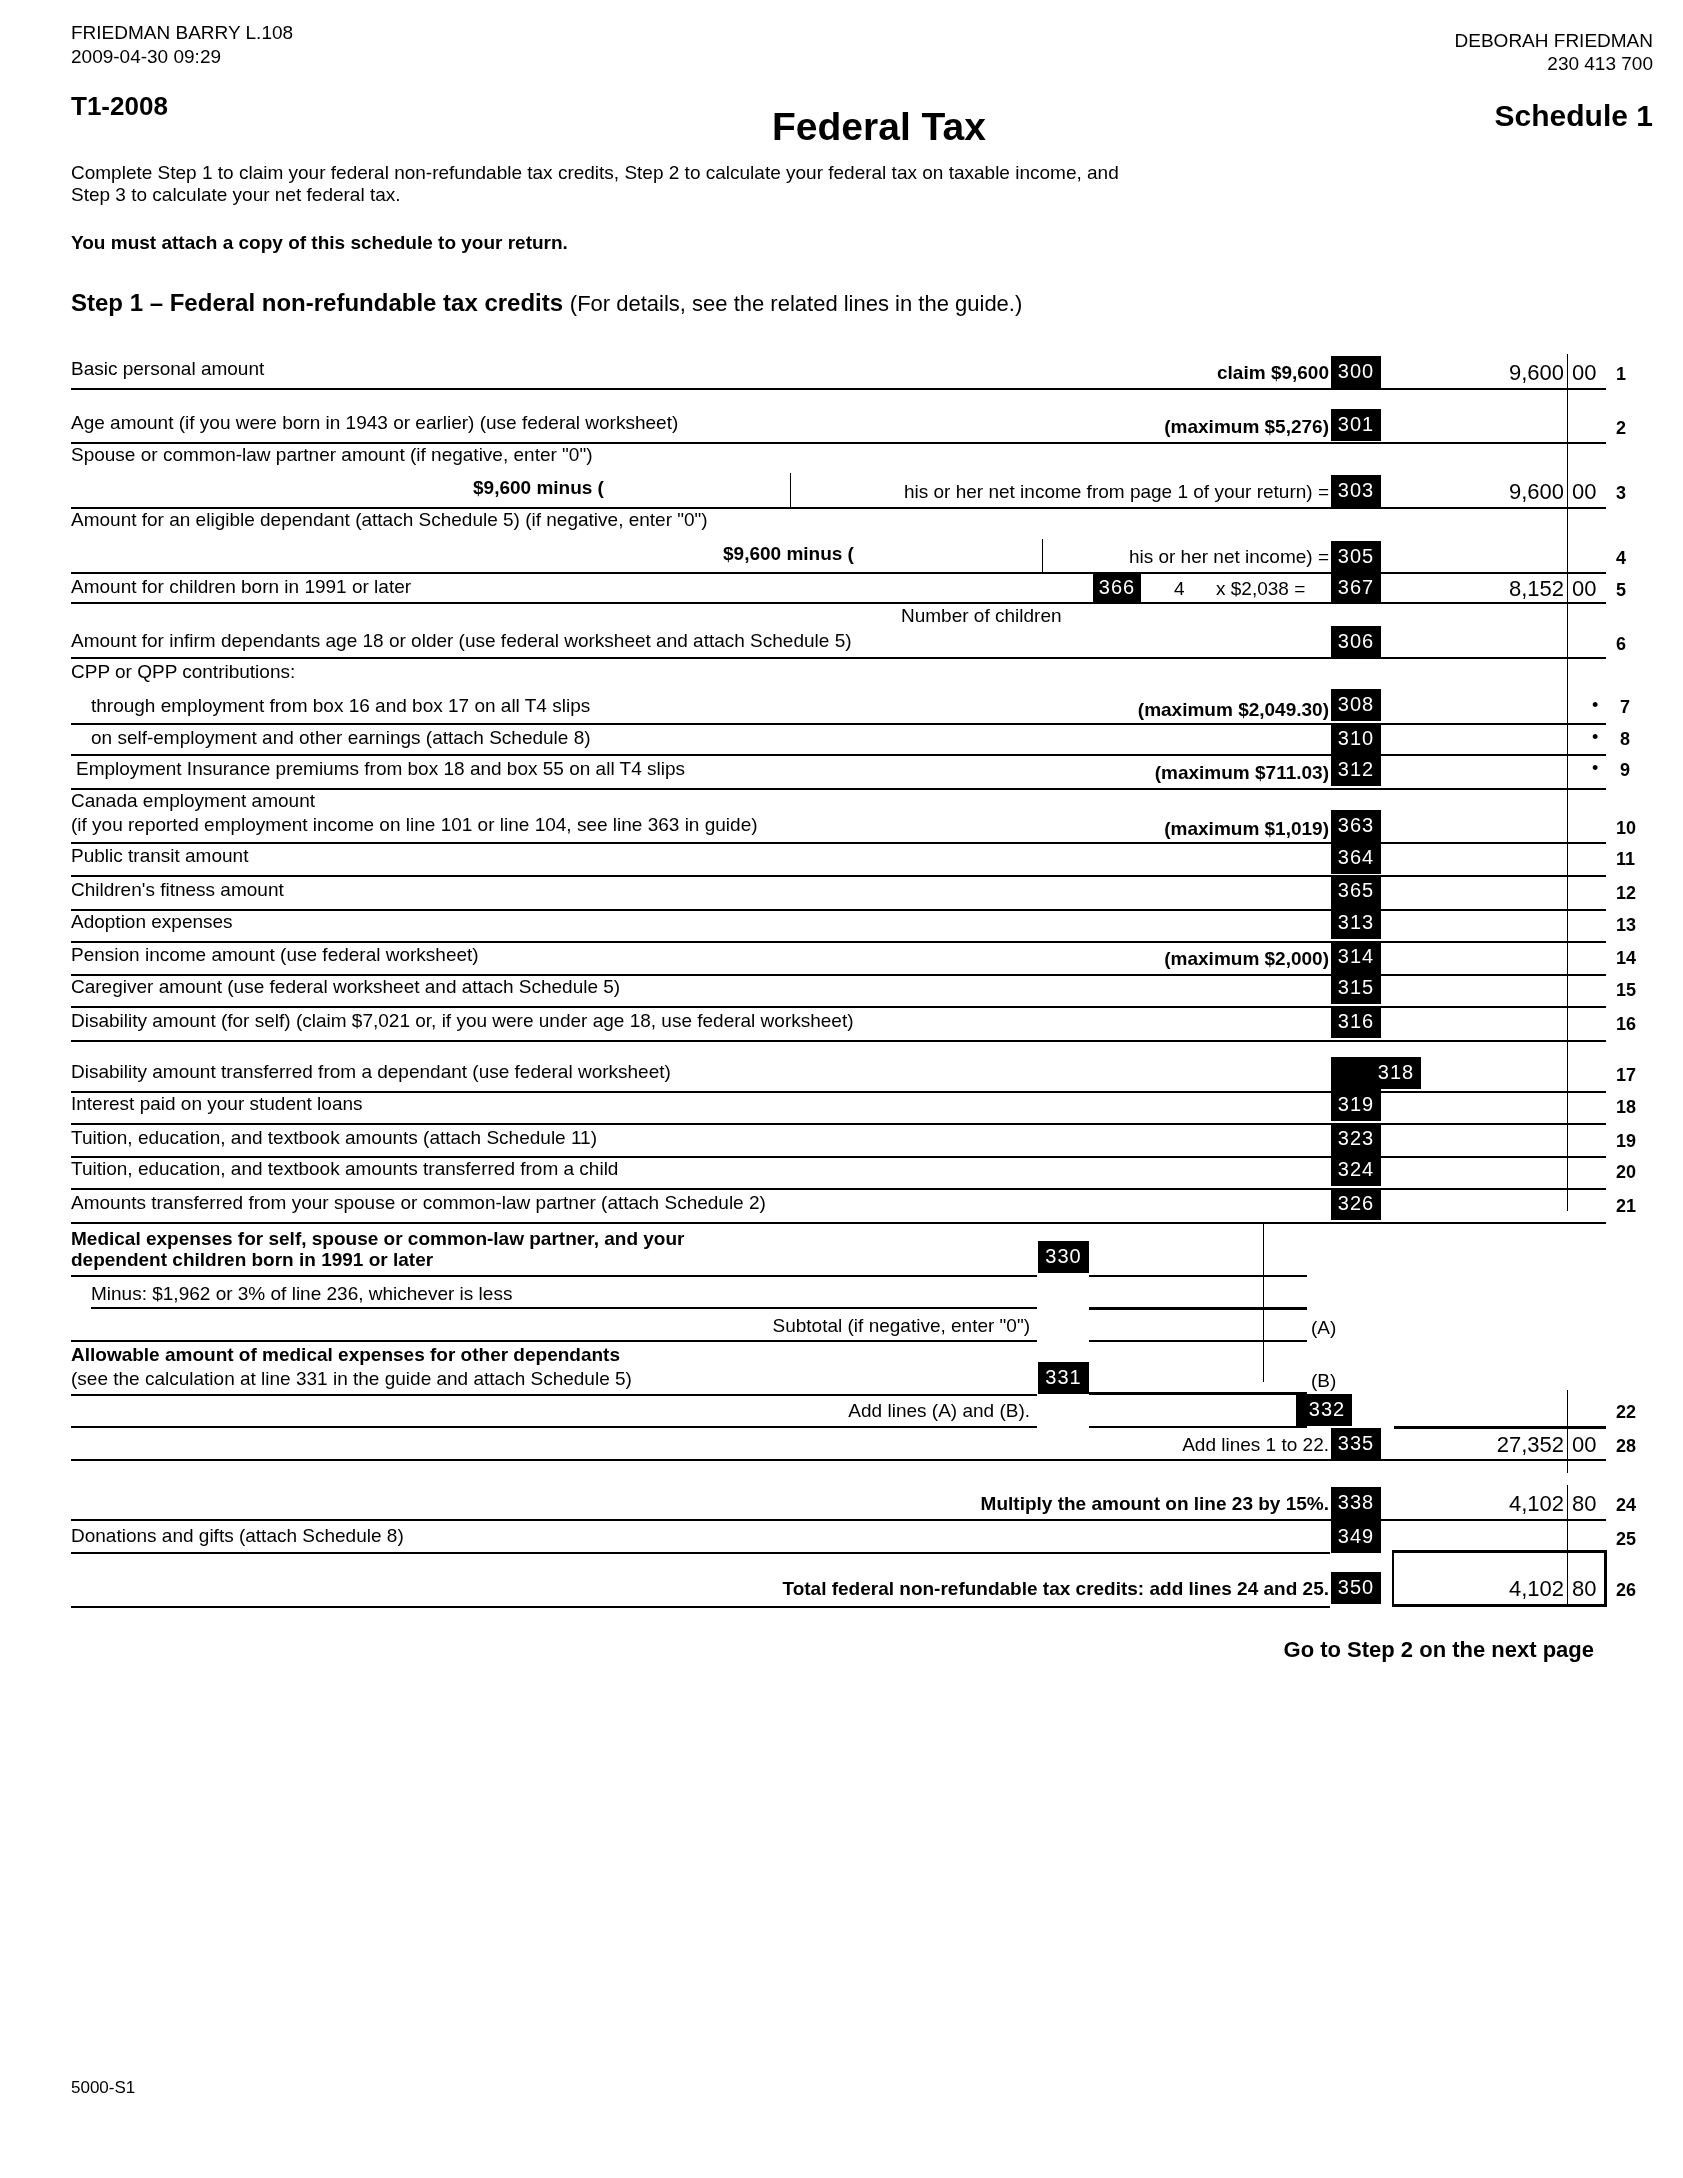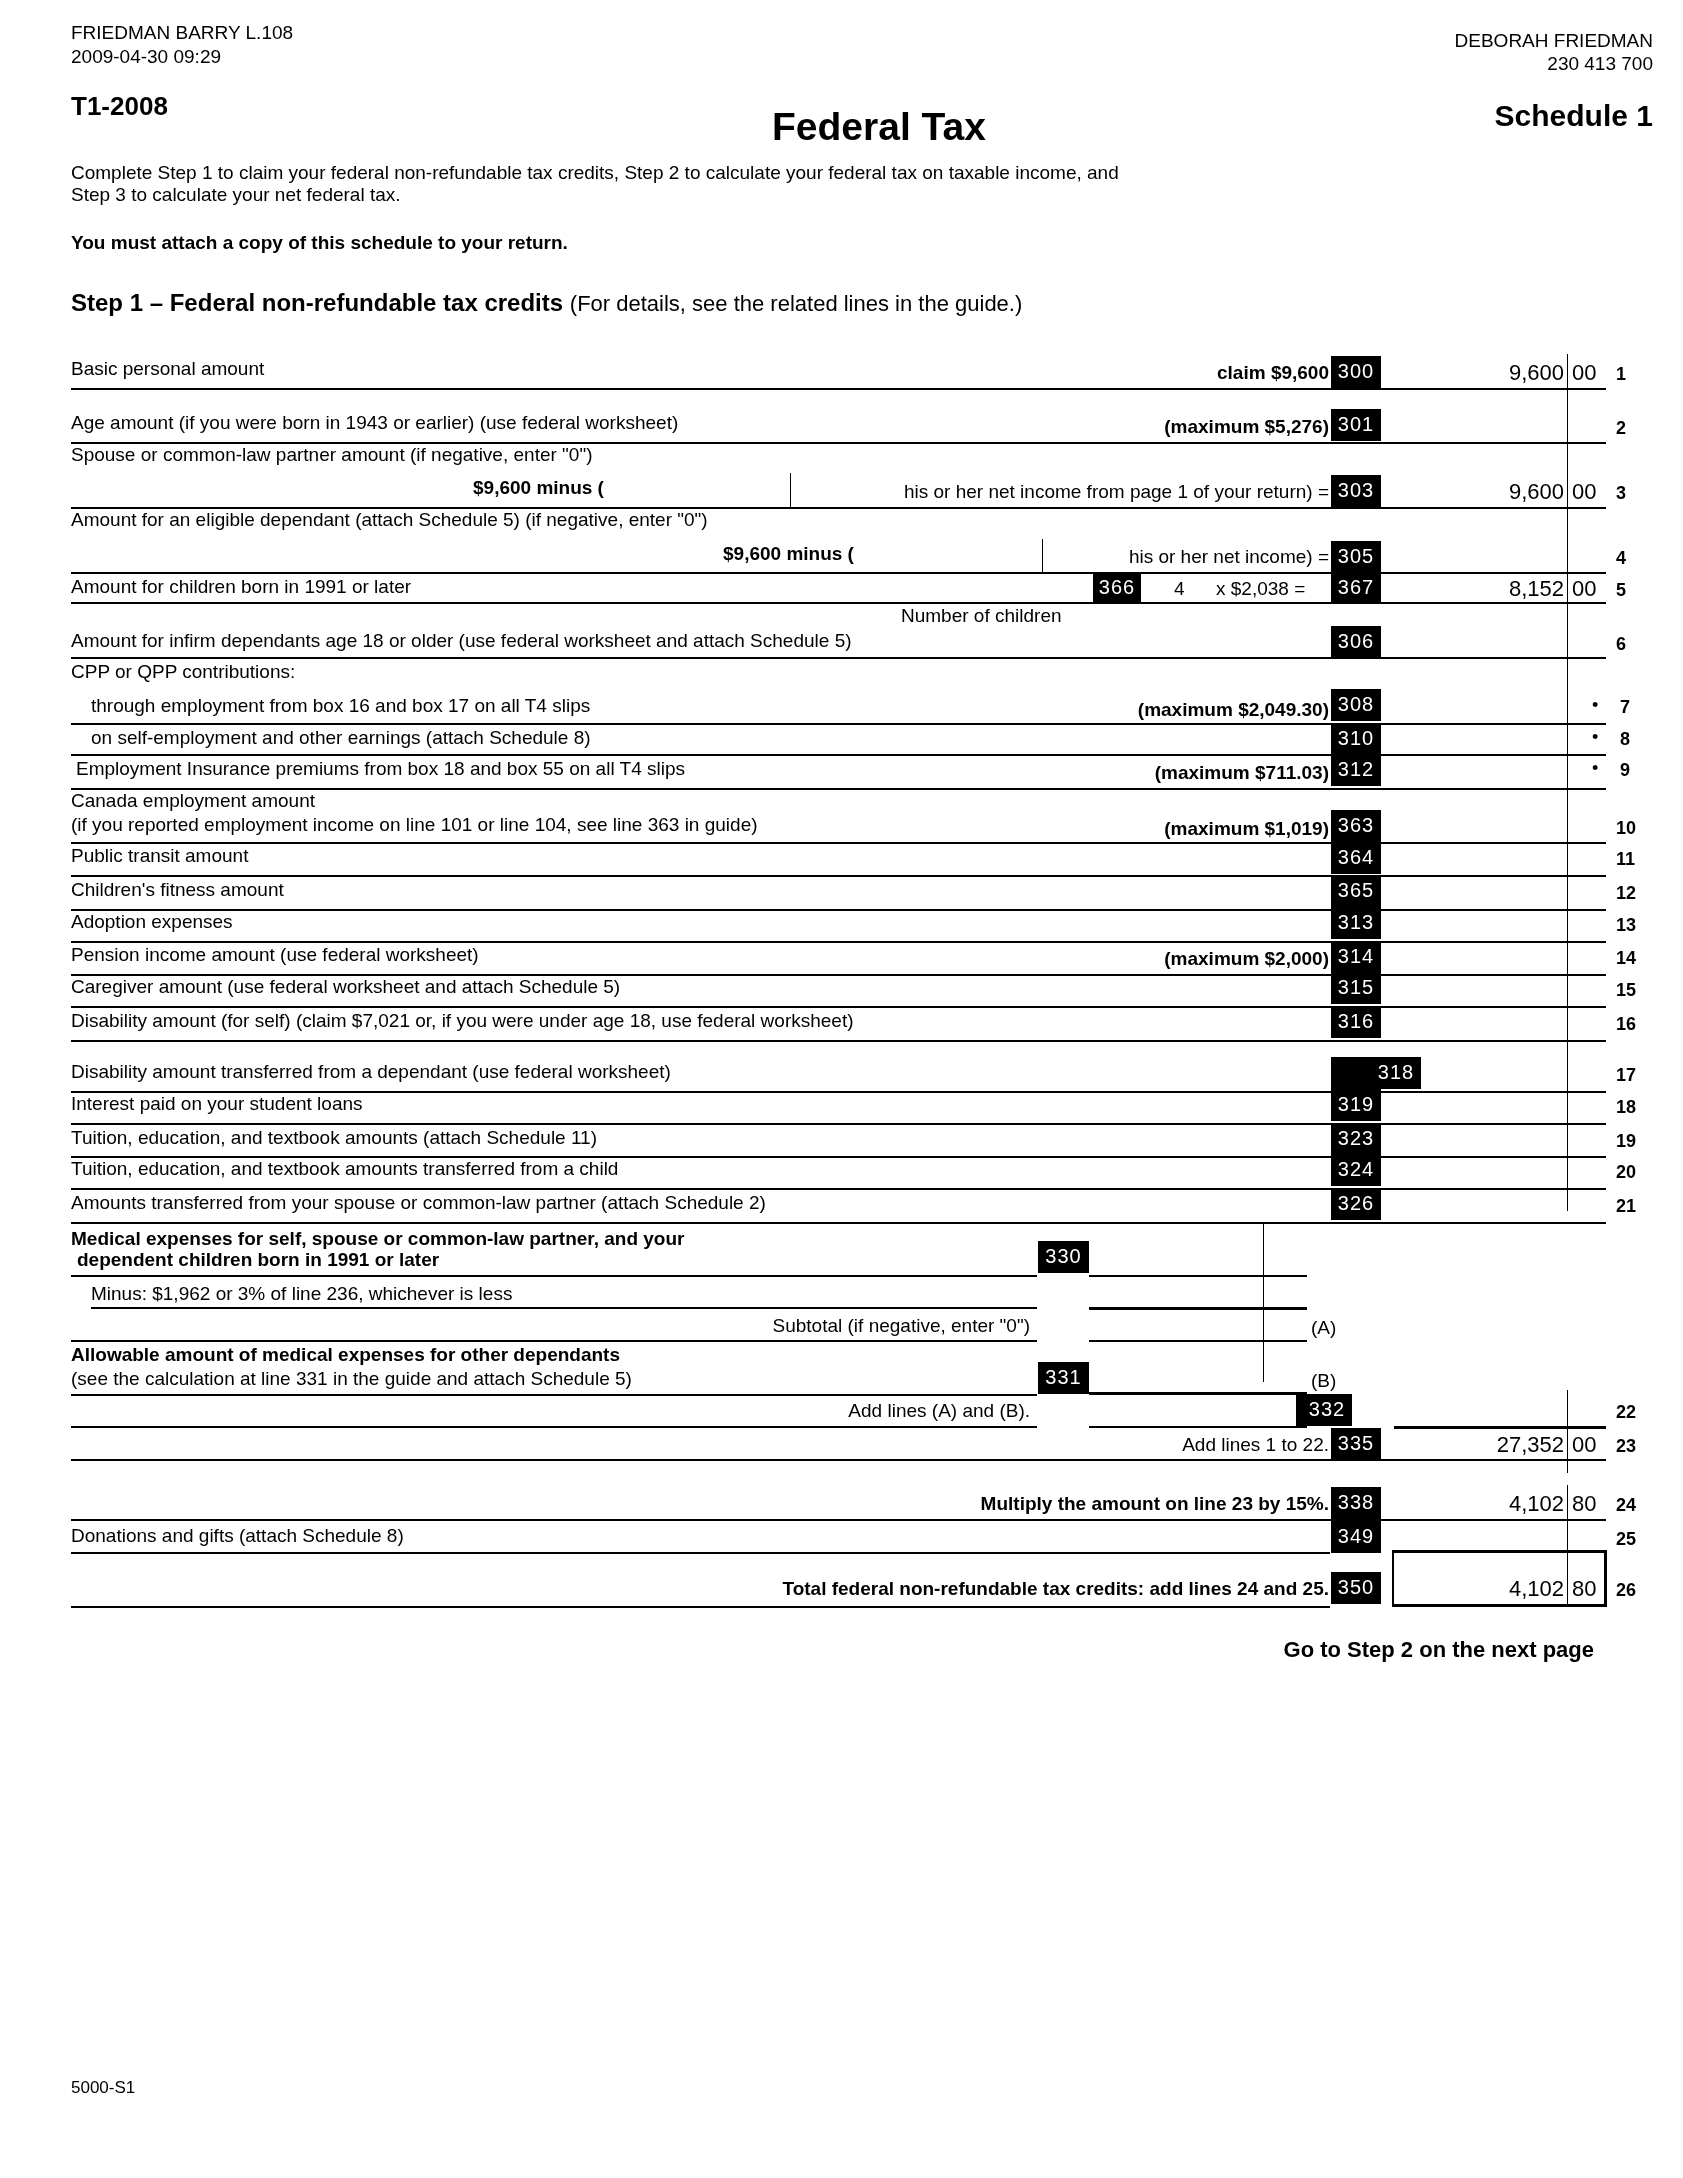--- a/index.html
+++ b/index.html
@@ -179,21 +179,21 @@
 
 <div class="abs t" style="left:71px;top:1192px;">Amounts transferred from your spouse or common-law partner (attach Schedule 2)</div>
 <div class="code" style="left:1331px;top:1188px;">326</div>
 <div class="lnum" style="left:1616px;top:1196px;">21</div>
 <div class="hline" style="left:71px;top:1222px;width:1535px;"></div>
 
 <div class="vline" style="left:1263px;top:1224px;height:158px;"></div>
 <div class="abs t" style="left:71px;top:1228px;">
   <span style="font-weight:bold;">Medical expenses for self, spouse or common-law partner, and your</span>
 </div>
-<div class="abs t b" style="left:77px;top:1249px;">dependent children born in 1991 or later</div>
+<div class="abs t b" style="left:71px;top:1249px;">dependent children born in 1991 or later</div>
 <div class="code" style="left:1038px;top:1241px;width:51px;">330</div>
 <div class="hline" style="left:71px;top:1275px;width:966px;"></div>
 <div class="hline" style="left:1089px;top:1275px;width:218px;"></div>
 
 <div class="abs t" style="left:91px;top:1283px;">Minus: $1,962 or 3% of line 236, whichever is less</div>
 <div class="hline" style="left:91px;top:1307px;width:946px;"></div>
 <div class="hline thick" style="left:1089px;top:1307px;width:218px;"></div>
 
 <div class="abs t" style="right:653px;top:1315px;">Subtotal (if negative, enter "0")</div>
 <div class="hline" style="left:71px;top:1340px;width:966px;"></div>
@@ -212,21 +212,21 @@
 <div class="hline" style="left:1089px;top:1426px;width:218px;"></div>
 <div class="arrow" style="left:1311px;top:1400px;"></div>
 <div class="code" style="left:1296px;top:1394px;padding-left:6px;">332</div>
 <div class="hline thick" style="left:1394px;top:1426px;width:212px;"></div>
 <div class="lnum" style="left:1616px;top:1402px;">22</div>
 
 <div class="abs t" style="right:354px;top:1434px;">Add lines 1 to 22.</div>
 <div class="code" style="left:1331px;top:1428px;">335</div>
 <div class="amt" style="right:119px;top:1432px;">27,352</div>
 <div class="cents" style="left:1572px;top:1432px;">00</div>
-<div class="lnum" style="left:1616px;top:1436px;">23</div>
+<div class="lnum" style="left:1616px;top:1436px;">28</div>
 <div class="hline" style="left:71px;top:1459px;width:1535px;"></div>
 
 <div class="abs t b" style="right:354px;top:1493px;">Multiply the amount on line 23 by 15%.</div>
 <div class="code" style="left:1331px;top:1487px;">338</div>
 <div class="amt" style="right:119px;top:1491px;">4,102</div>
 <div class="cents" style="left:1572px;top:1491px;">80</div>
 <div class="lnum" style="left:1616px;top:1495px;">24</div>
 <div class="hline" style="left:71px;top:1519px;width:1535px;"></div>
 
 <div class="abs t" style="left:71px;top:1525px;">Donations and gifts (attach Schedule 8)</div>

